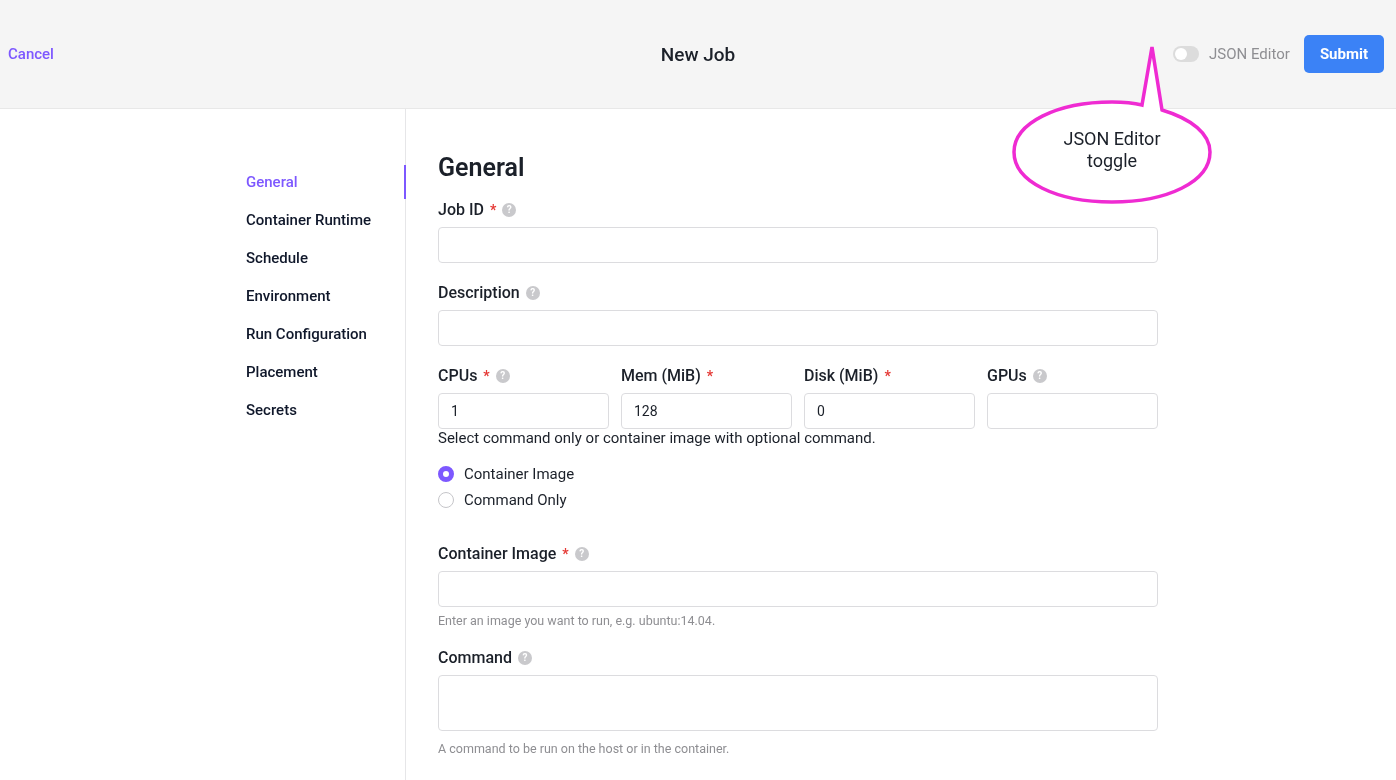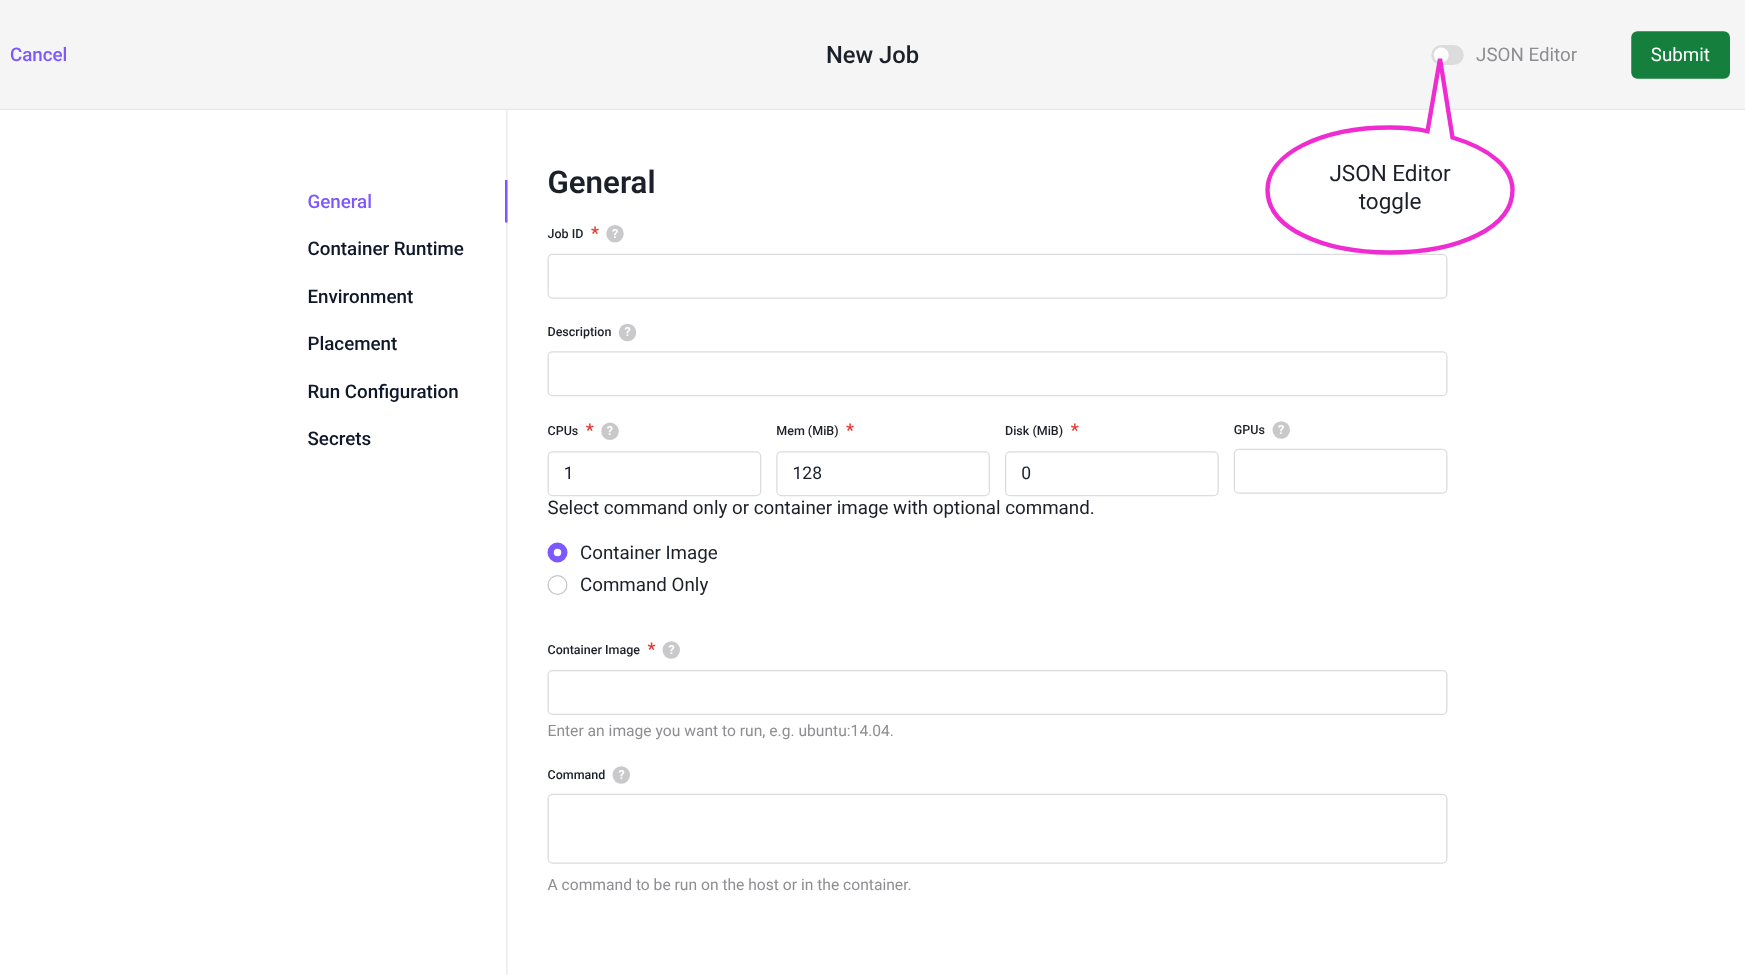--- a/index.html
+++ b/index.html
@@ -1,20 +1,20 @@
 <!DOCTYPE html>
 <html><head>
 <meta charset="utf-8">
 <style>
   * { box-sizing: border-box; margin: 0; padding: 0; font-family: -apple-system, BlinkMacSystemFont, "Segoe UI", Roboto, Helvetica, Arial, sans-serif; }
   body { background: #fff; color: #1b2029; width: 1396px; height: 780px; overflow: hidden; }
 
   
   .header {
-    height: 88px;
+    height: 109px;
     background: #f5f5f5;
     border-bottom: 1px solid #e8e8e8;
     display: flex;
     align-items: center;
     padding: 0 12px 0 8px;
     position: relative;
   }
   .cancel-link {
     color: #7d58ff;
     font-size: 15px;
@@ -45,29 +45,28 @@
   }
   .toggle-knob {
     width: 12px; height: 12px;
     background: #fff;
     border-radius: 50%;
     position: absolute;
     top: 2px; left: 2px;
   }
   .toggle-label { color: #8e8e92; font-size: 15px; }
   .submit-btn {
-    background: #15803d;
+    background: #3b82f6;
     color: #fff;
     border: none;
     border-radius: 5px;
     padding: 10px 16px;
     font-size: 15px;
-    font-weight: 400;
-    cursor: pointer;
-    margin-left: 29px;
+    font-weight: 700;
+    cursor: pointer;
   }
 
   
   .content { display: flex; height: calc(780px - 88px); }
   .sidebar {
     width: 406px;
     border-right: 1px solid #e6e6e8;
     padding: 56px 0 0 0;
   }
   .sidebar-inner { padding-left: 246px; width: 100%; }
@@ -94,21 +93,21 @@
 
   .main { flex: 1; padding: 44px 0 40px 32px; overflow: auto; }
   .main-inner { width: 720px; }
 
   h1.section-title { font-size: 25px; font-weight: 600; margin-bottom: 18px; }
   h2.subsection { font-size: 18px; font-weight: 600; margin: 28px 0 10px; }
   .subsection-desc { font-size: 15px; color: #1b2029; margin-bottom: 18px; }
 
   .field { margin-bottom: 20px; }
   .label-row { display: flex; align-items: center; gap: 6px; margin-bottom: 8px; }
-  .label-row label { font-size: 10px; font-weight: 500; color: #1b2029; }
+  .label-row label { font-size: 16px; font-weight: 500; color: #1b2029; }
   .req { color: #e53935; font-size: 14px; font-weight: 700; }
   .help-ic {
     width: 14px; height: 14px;
     background: #c9c9cc;
     color: #fff;
     border-radius: 50%;
     font-size: 10px;
     display: inline-flex;
     align-items: center;
     justify-content: center;
@@ -171,23 +170,24 @@
     <button class="submit-btn">Submit</button>
   </div>
 </header>
 
 <div class="content">
 
   <nav class="sidebar">
     <div class="sidebar-inner">
       <span class="side-item active">General</span>
       <span class="side-item">Container Runtime</span>
+      <span class="side-item">Schedule</span>
       <span class="side-item">Environment</span>
+      <span class="side-item">Run Configuration</span>
       <span class="side-item">Placement</span>
-      <span class="side-item">Run Configuration</span>
       <span class="side-item">Secrets</span>
     </div>
   </nav>
 
   <main class="main">
     <div class="main-inner">
       <h1 class="section-title">General</h1>
 
       <div class="field">
         <div class="label-row">

